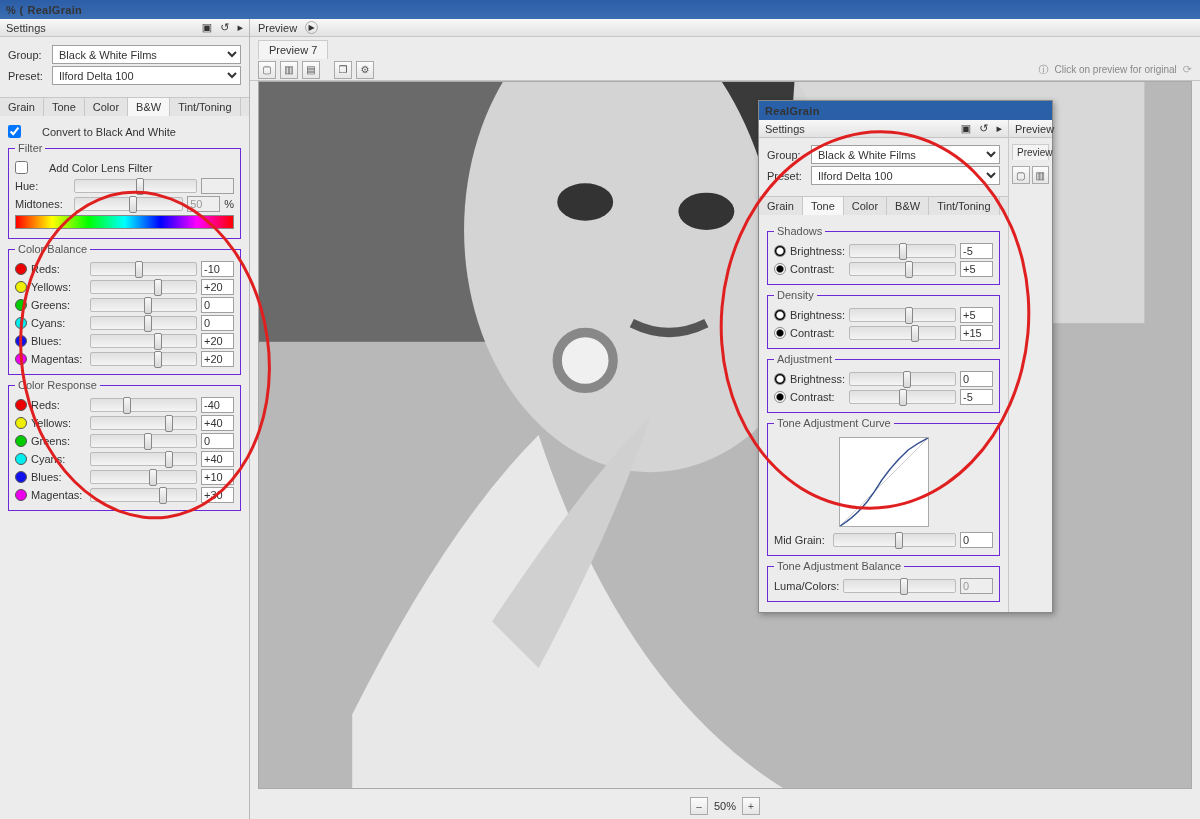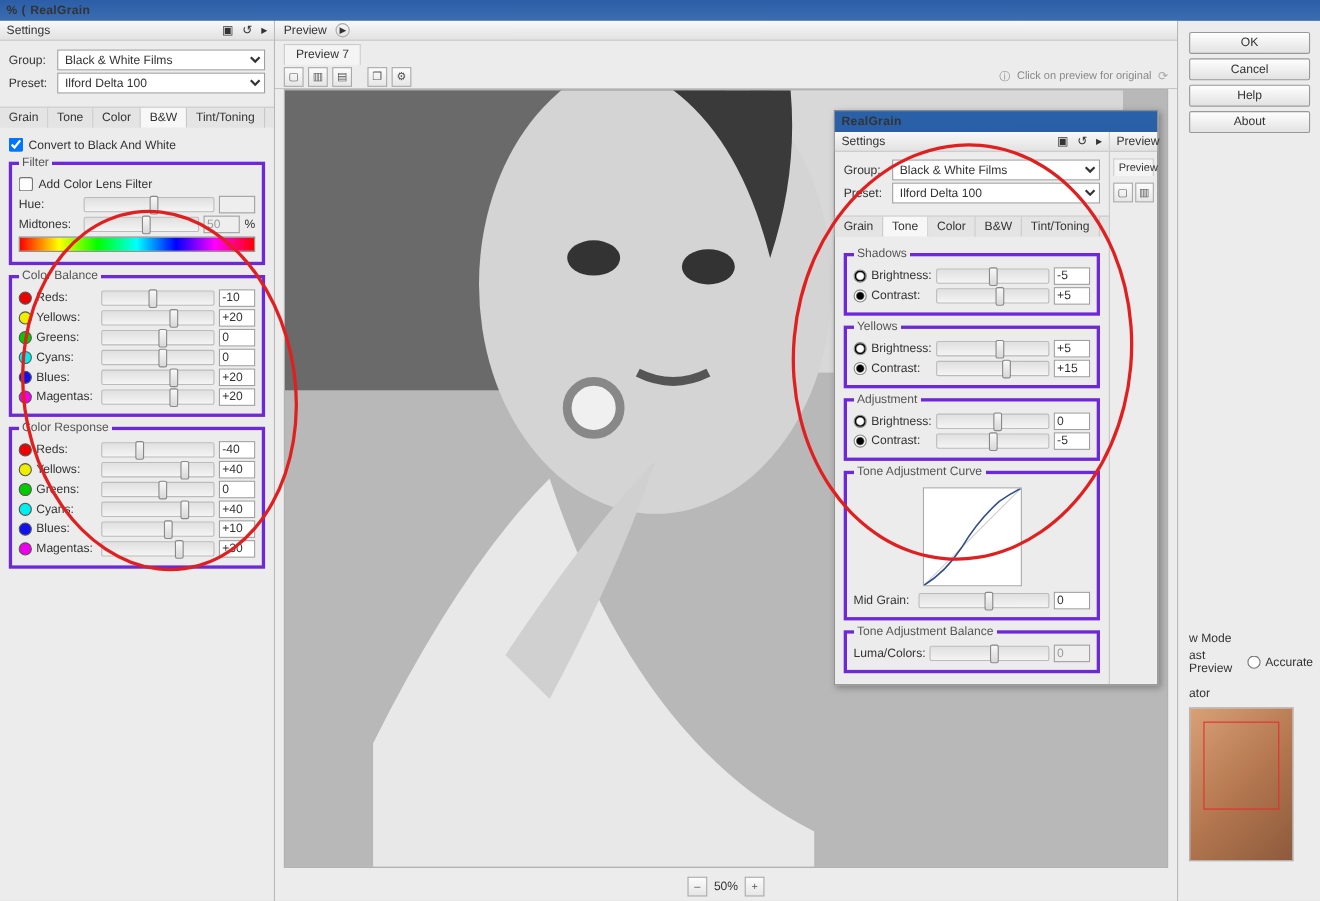--- a/index.html
+++ b/index.html
@@ -20,24 +20,24 @@
 .lbl{width:40px}
 select,input[type=text]{border:1px solid #a0a0a0;background:#fff;height:18px;padding:0 2px;font-size:11px}
 select{height:19px}
 .sel-wide{flex:1}
 
 .tabs{display:flex;border-top:1px solid #c8c8c8;background:#e4e4e4;margin-top:4px}
 .tab{padding:3px 8px;border-right:1px solid #c8c8c8;cursor:pointer;background:#e4e4e4}
 .tab.act{background:#f7f7f7;font-weight:normal}
 
 .section{padding:6px 8px}
-.chk{display:flex;align-items:center;gap:5px;margin:3px 0}
+.chk{display:flex;align-items:center;gap:21px;margin:3px 0}
 input[type=checkbox]{width:13px;height:13px}
 
-fieldset{border:3px solid #6d28d9;margin:4px 0;padding:4px 6px 6px 6px}
+fieldset{border:1px solid #6d28d9;margin:4px 0;padding:4px 6px 6px 6px}
 legend{padding:0 3px;color:#555}
 .disabled{color:#9a9a9a}
 
 .slider-row{display:flex;align-items:center;gap:4px;margin:1px 0;height:17px}
 .dot{width:12px;height:12px;border-radius:50%;border:1px solid #555;flex-shrink:0}
 .slbl{width:55px}
 .sld{flex:1;height:14px;position:relative;background:linear-gradient(#e0e0e0,#f4f4f4);border:1px solid #bbb;border-radius:2px}
 .thumb{position:absolute;top:-2px;width:8px;height:17px;background:linear-gradient(#f8f8f8,#d8d8d8);border:1px solid #888;border-radius:2px}
 .val{width:33px;text-align:left;border:1px solid #a0a0a0;background:#fff;height:16px;padding:0 2px;line-height:14px}
 .val.dis{background:#eee;color:#999}
@@ -285,34 +285,20 @@
         <circle cx="35" cy="62" r="3" fill="#f0f0f0" stroke="#888"></circle>
       </svg>
     </div>
     <div class="zoom">
       <div class="tbtn">–</div>
       <span>50%</span>
       <div class="tbtn">+</div>
     </div>
   </div>
 
-  <div class="right">
-    <button class="btn">OK</button>
-    <button class="btn">Cancel</button>
-    <button class="btn">Help</button>
-    <button class="btn">About</button>
-    <div style="height:450px"></div>
-    <div>w Mode</div>
-    <div class="radio"><span>ast Preview</span>&nbsp;&nbsp;<input type="radio" style=""><span>Accurate</span></div>
-    <div style="height:8px"></div>
-    <div>ator</div>
-    <div class="nav-thumb">
-      <div class="nav-rect"></div>
-    </div>
-  </div>
 </div>
 
 <div class="float">
   <div class="titlebar tb2">
       <span>RealGrain</span>
     </div>
   <div style="display:flex">
     <div style="flex:1">
       <div class="panel-hdr">
         <span>Settings</span>
@@ -353,21 +339,21 @@
           <div class="slider-row">
               <span class="tone-icon c"></span>
               <span class="slbl">Contrast:</span>
               <div class="sld">
                 <div class="thumb" style="left:52%"></div>
               </div>
               <input class="val" value="+5" style="">
             </div>
         </fieldset>
         <fieldset>
-            <legend>Yellows</legend>
+            <legend>Density</legend>
           <div class="slider-row">
               <span class="tone-icon"></span>
               <span class="slbl">Brightness:</span>
               <div class="sld">
                 <div class="thumb" style="left:52%"></div>
               </div>
               <input class="val" value="+5" style="">
             </div>
           <div class="slider-row">
               <span class="tone-icon c"></span>

